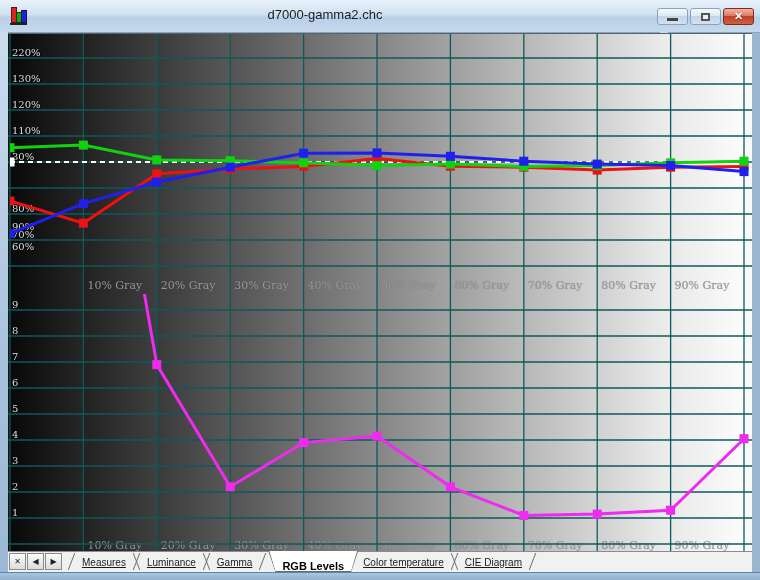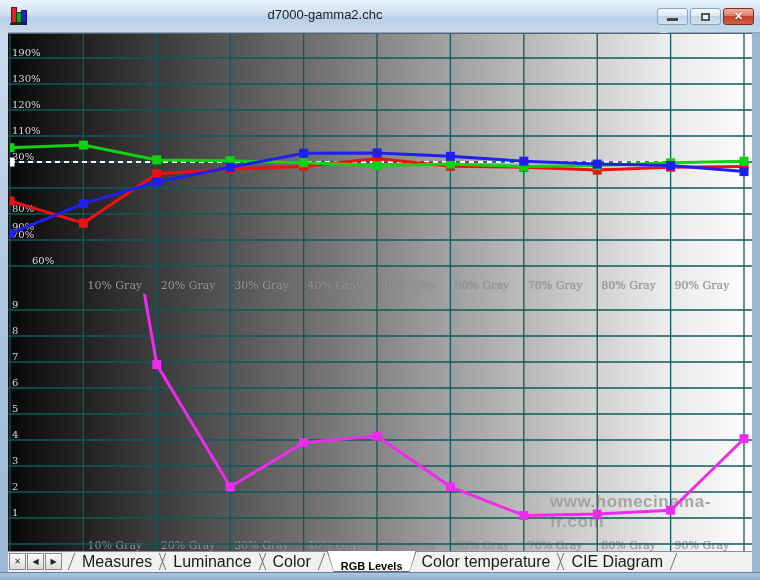--- a/index.html
+++ b/index.html
@@ -68,22 +68,22 @@
   .tab-scroll{width:17px;height:17px;margin:1px 0 0 1px;border:1px solid #8a8a8a;
     background:linear-gradient(#fdfdfd,#dcdcdc);display:flex;align-items:center;
     justify-content:center;font-size:8px;color:#222;box-sizing:border-box;cursor:default;}
   .tab-sep{position:relative;width:11px;flex:0 0 11px;}
   .tab-sep::before,.tab-sep::after{content:"";position:absolute;top:1px;bottom:2px;
     left:5px;width:1px;background:#6e6e6e;}
   .tab-sep::before{transform:skewX(-21deg);}
   .tab-sep::after{transform:skewX(21deg);}
   .tab-sep.single::after{display:none;}
   .tab-sep.lead{margin-left:4px;}
-  .tab{padding:0 5px;font-size:16px;color:#1b1b1b;display:flex;align-items:center;
-    white-space:nowrap;cursor:default;}
+  .tab{padding:0 5px;font-size:10px;color:#1b1b1b;display:flex;align-items:center;
+    white-space:nowrap;cursor:default;text-decoration:underline;}
   .tab-active-outer{position:relative;margin-top:-1px;padding:0;background:#6a6a6a;
     clip-path:polygon(0 0,100% 0,calc(100% - 7px) 100%,7px 100%);cursor:default;}
   .tab-active-inner{position:absolute;left:1px;right:1px;top:0;bottom:1px;background:#fff;
     clip-path:polygon(0 0,100% 0,calc(100% - 6px) 100%,6px 100%);}
   .tab-active-label{position:relative;display:flex;align-items:center;height:100%;
     padding:4px 14px;font-size:11px;font-weight:bold;color:#000;}
   
   .bottomstrip{position:absolute;left:0;top:572px;width:760px;height:8px;
     border-top:1px solid #5f83a8;box-sizing:border-box;
     background:linear-gradient(#aac5df,#8fb0ce);}
@@ -122,29 +122,29 @@
       <div class="band" style="left: 75.4px; width: 73.4px; background: linear-gradient(90deg, rgb(33, 33, 33), rgb(63, 63, 63));"></div>
       <div class="band" style="left: 148.8px; width: 73.4px; background: linear-gradient(90deg, rgb(58, 58, 58), rgb(88, 88, 88));"></div>
       <div class="band" style="left: 222.2px; width: 73.4px; background: linear-gradient(90deg, rgb(83, 83, 83), rgb(113, 113, 113));"></div>
       <div class="band" style="left: 295.6px; width: 73.4px; background: linear-gradient(90deg, rgb(108, 108, 108), rgb(138, 138, 138));"></div>
       <div class="band" style="left: 369px; width: 73.4px; background: linear-gradient(90deg, rgb(133, 133, 133), rgb(163, 163, 163));"></div>
       <div class="band" style="left: 442.4px; width: 73.4px; background: linear-gradient(90deg, rgb(158, 158, 158), rgb(188, 188, 188));"></div>
       <div class="band" style="left: 515.8px; width: 73.4px; background: linear-gradient(90deg, rgb(183, 183, 183), rgb(213, 213, 213));"></div>
       <div class="band" style="left: 589.2px; width: 73.4px; background: linear-gradient(90deg, rgb(208, 208, 208), rgb(238, 238, 238));"></div>
       <div class="band" style="left: 662.6px; width: 73.4px; background: linear-gradient(90deg, rgb(233, 233, 233), rgb(252, 252, 252));"></div>
       <div class="band" style="left: 736px; width: 8px; background: rgb(250, 250, 250);"></div>
-      <div class="scale-label" style="left: 4px; top: 13px;">190%</div>
+      <div class="scale-label" style="left: 4px; top: 13px;">220%</div>
       <div class="scale-label" style="left: 4px; top: 39px;">130%</div>
       <div class="scale-label" style="left: 4px; top: 65px;">120%</div>
       <div class="scale-label" style="left: 4px; top: 91px;">110%</div>
       <div class="scale-label" style="left: 4px; top: 117px;">30%</div>
       <div class="scale-label" style="left: 4px; top: 143px; margin-top: 44px;">90%</div>
       <div class="scale-label" style="left: 4px; top: 169px;">80%</div>
       <div class="scale-label" style="left: 4px; top: 195px;">70%</div>
-      <div class="scale-label" style="left: 4px; top: 221px; padding-left: 20px;">60%</div>
+      <div class="scale-label" style="left: 4px; top: 207px;">60%</div>
       <div class="scale-label" style="left: 4px; top: 265px;">9</div>
       <div class="scale-label" style="left: 4px; top: 291px;">8</div>
       <div class="scale-label" style="left: 4px; top: 317px;">7</div>
       <div class="scale-label" style="left: 4px; top: 343px;">6</div>
       <div class="scale-label" style="left: 4px; top: 369px;">5</div>
       <div class="scale-label" style="left: 4px; top: 395px;">4</div>
       <div class="scale-label" style="left: 4px; top: 421px;">3</div>
       <div class="scale-label" style="left: 4px; top: 447px;">2</div>
       <div class="scale-label" style="left: 4px; top: 473px;">1</div>
       <div class="gray-label" style="left: 79.4px; top: 245px;">10% Gray</div>
@@ -158,21 +158,20 @@
       <div class="gray-label" style="left: 373px; top: 245px;">50% Gray</div>
       <div class="gray-label" style="left: 373px; top: 505px;">50% Gray</div>
       <div class="gray-label" style="left: 446.4px; top: 245px;">60% Gray</div>
       <div class="gray-label" style="left: 446.4px; top: 505px;">60% Gray</div>
       <div class="gray-label" style="left: 519.8px; top: 245px;">70% Gray</div>
       <div class="gray-label" style="left: 519.8px; top: 505px;">70% Gray</div>
       <div class="gray-label" style="left: 593.2px; top: 245px;">80% Gray</div>
       <div class="gray-label" style="left: 593.2px; top: 505px;">80% Gray</div>
       <div class="gray-label" style="left: 666.6px; top: 245px;">90% Gray</div>
       <div class="gray-label" style="left: 666.6px; top: 505px;">90% Gray</div>
-      <div class="wm-site" style="left: 542px; top: 458px;">www.homecinema-fr.com</div>
       <svg xmlns="http://www.w3.org/2000/svg" width="744" height="518">
         <defs>
           <clipPath id="clipMain">
             <rect x="2" y="0" width="740" height="518"></rect>
           </clipPath>
           <clipPath id="clipDelta">
             <rect x="2" y="260" width="740" height="258"></rect>
           </clipPath>
         </defs>
         <line x1="2" y1="0" x2="2" y2="518" stroke="#0e5a5d" stroke-width="1.3"></line>
@@ -269,21 +268,21 @@
 
   <div class="tabbar">
     <div class="tab-scroll">✕</div>
     <div class="tab-scroll">◀</div>
     <div class="tab-scroll">▶</div>
     <div class="tab-sep single lead"></div>
     <div class="tab">Measures</div>
     <div class="tab-sep"></div>
     <div class="tab">Luminance</div>
     <div class="tab-sep"></div>
-    <div class="tab">Color</div>
+    <div class="tab">Gamma</div>
     <div class="tab-sep single"></div>
     <div class="tab-active-outer">
       <div class="tab-active-inner"></div>
       <div class="tab-active-label">RGB Levels</div>
     </div>
     <div class="tab">Color temperature</div>
     <div class="tab-sep"></div>
     <div class="tab">CIE Diagram</div>
     <div class="tab-sep single"></div>
   </div>

